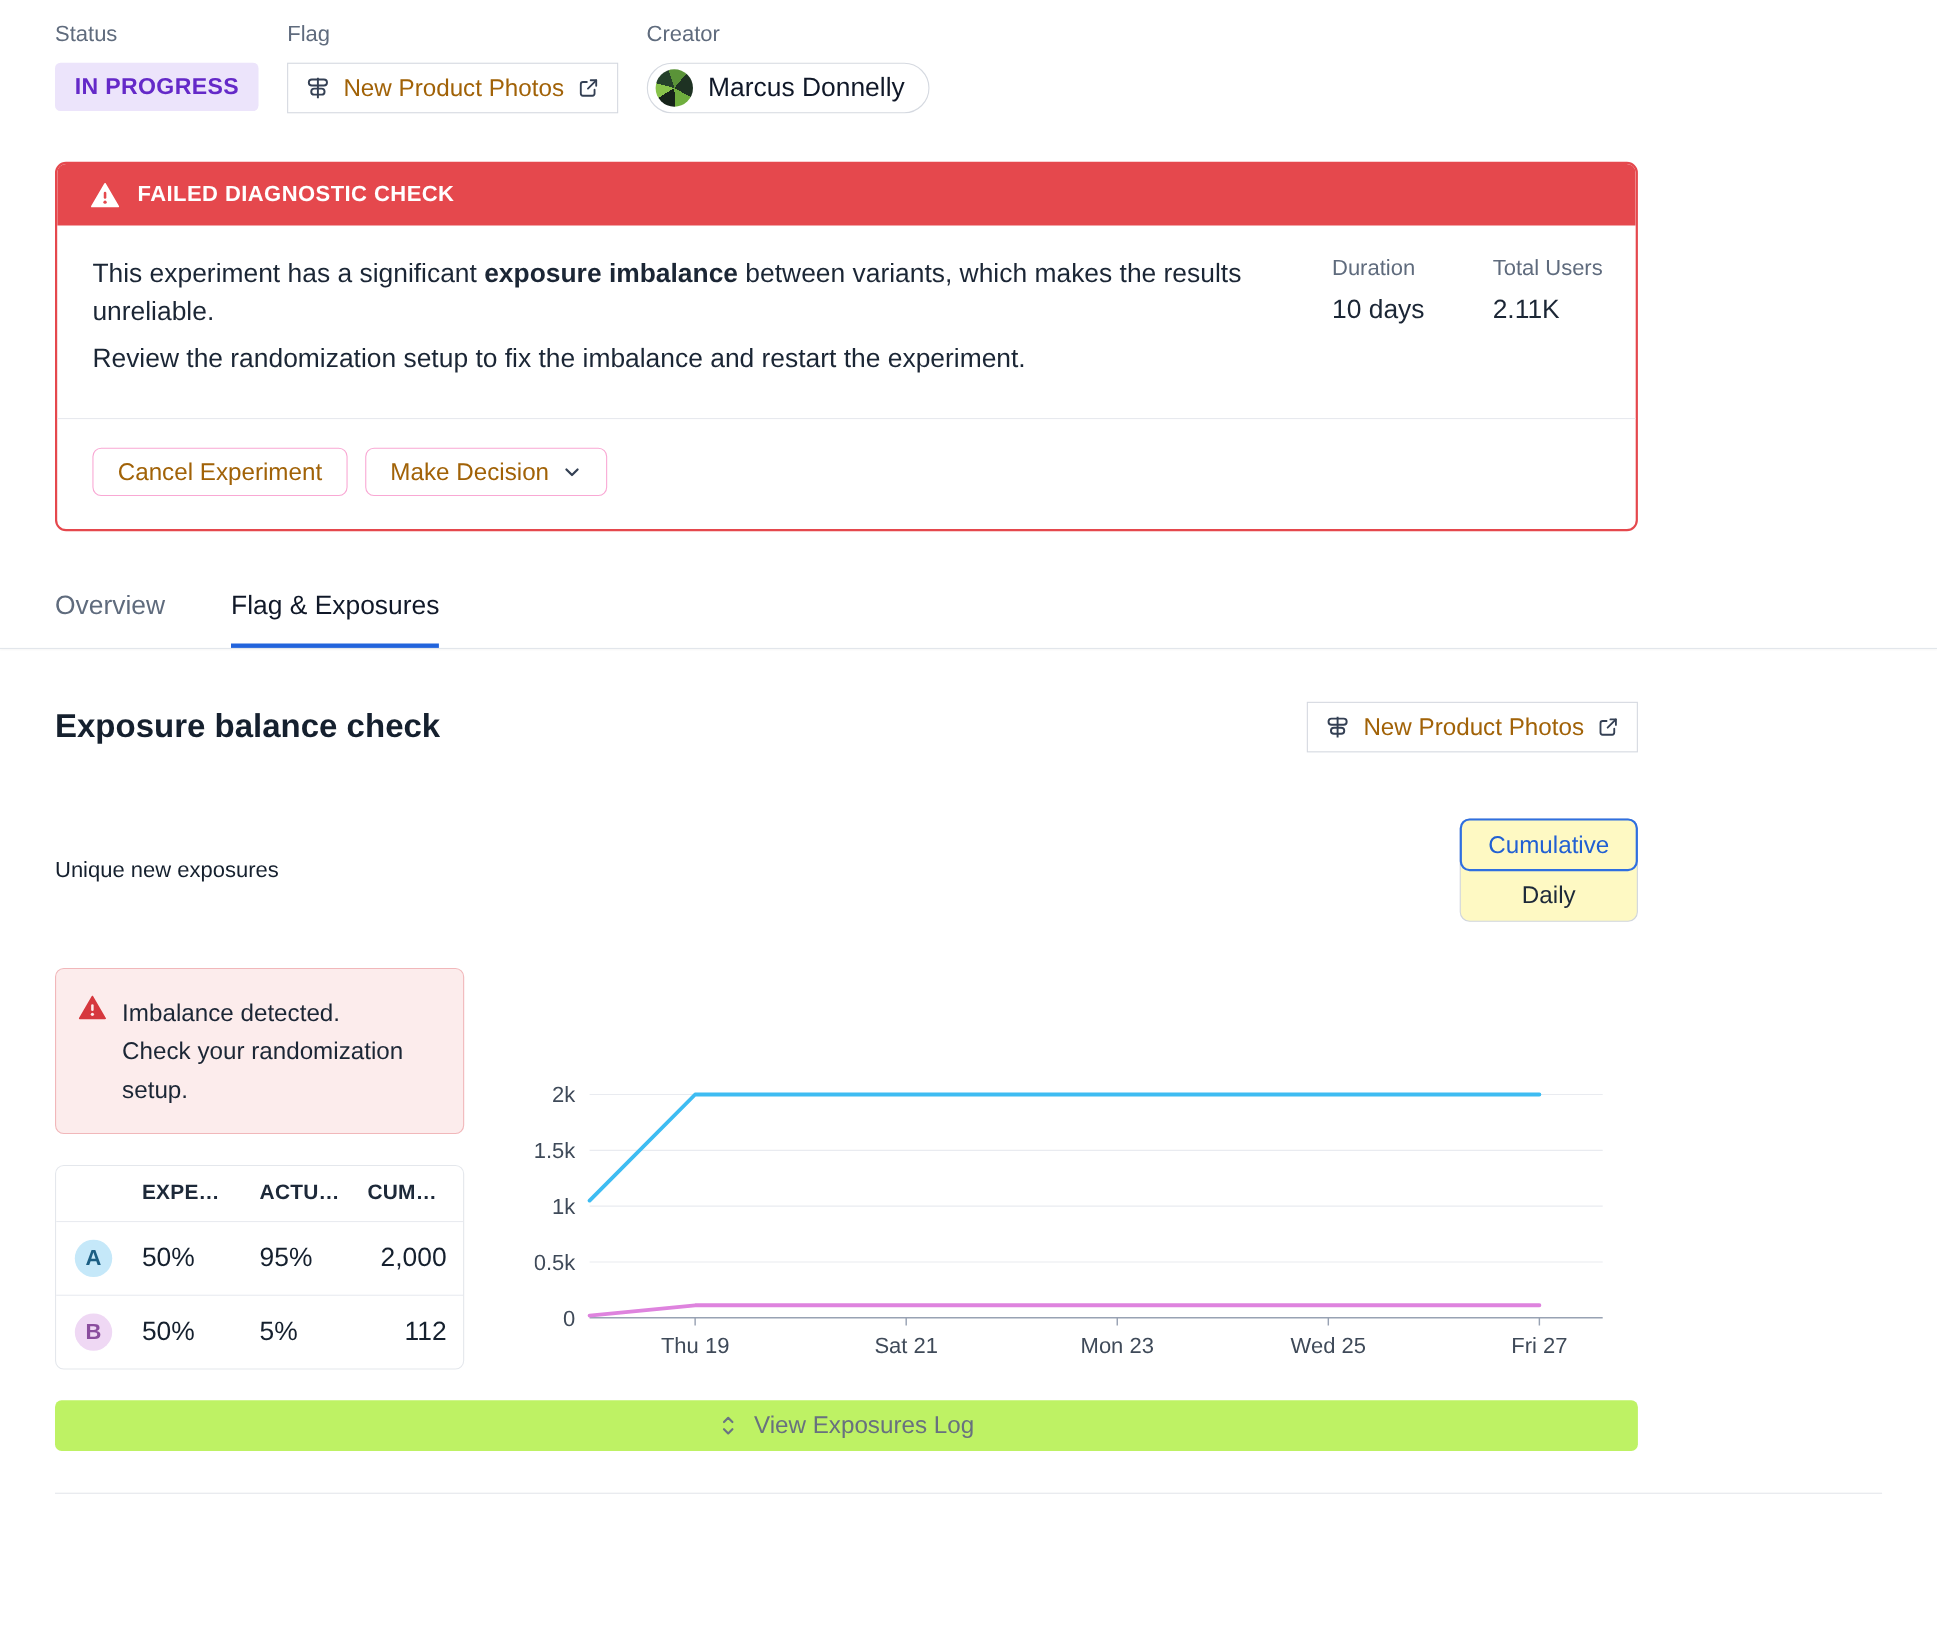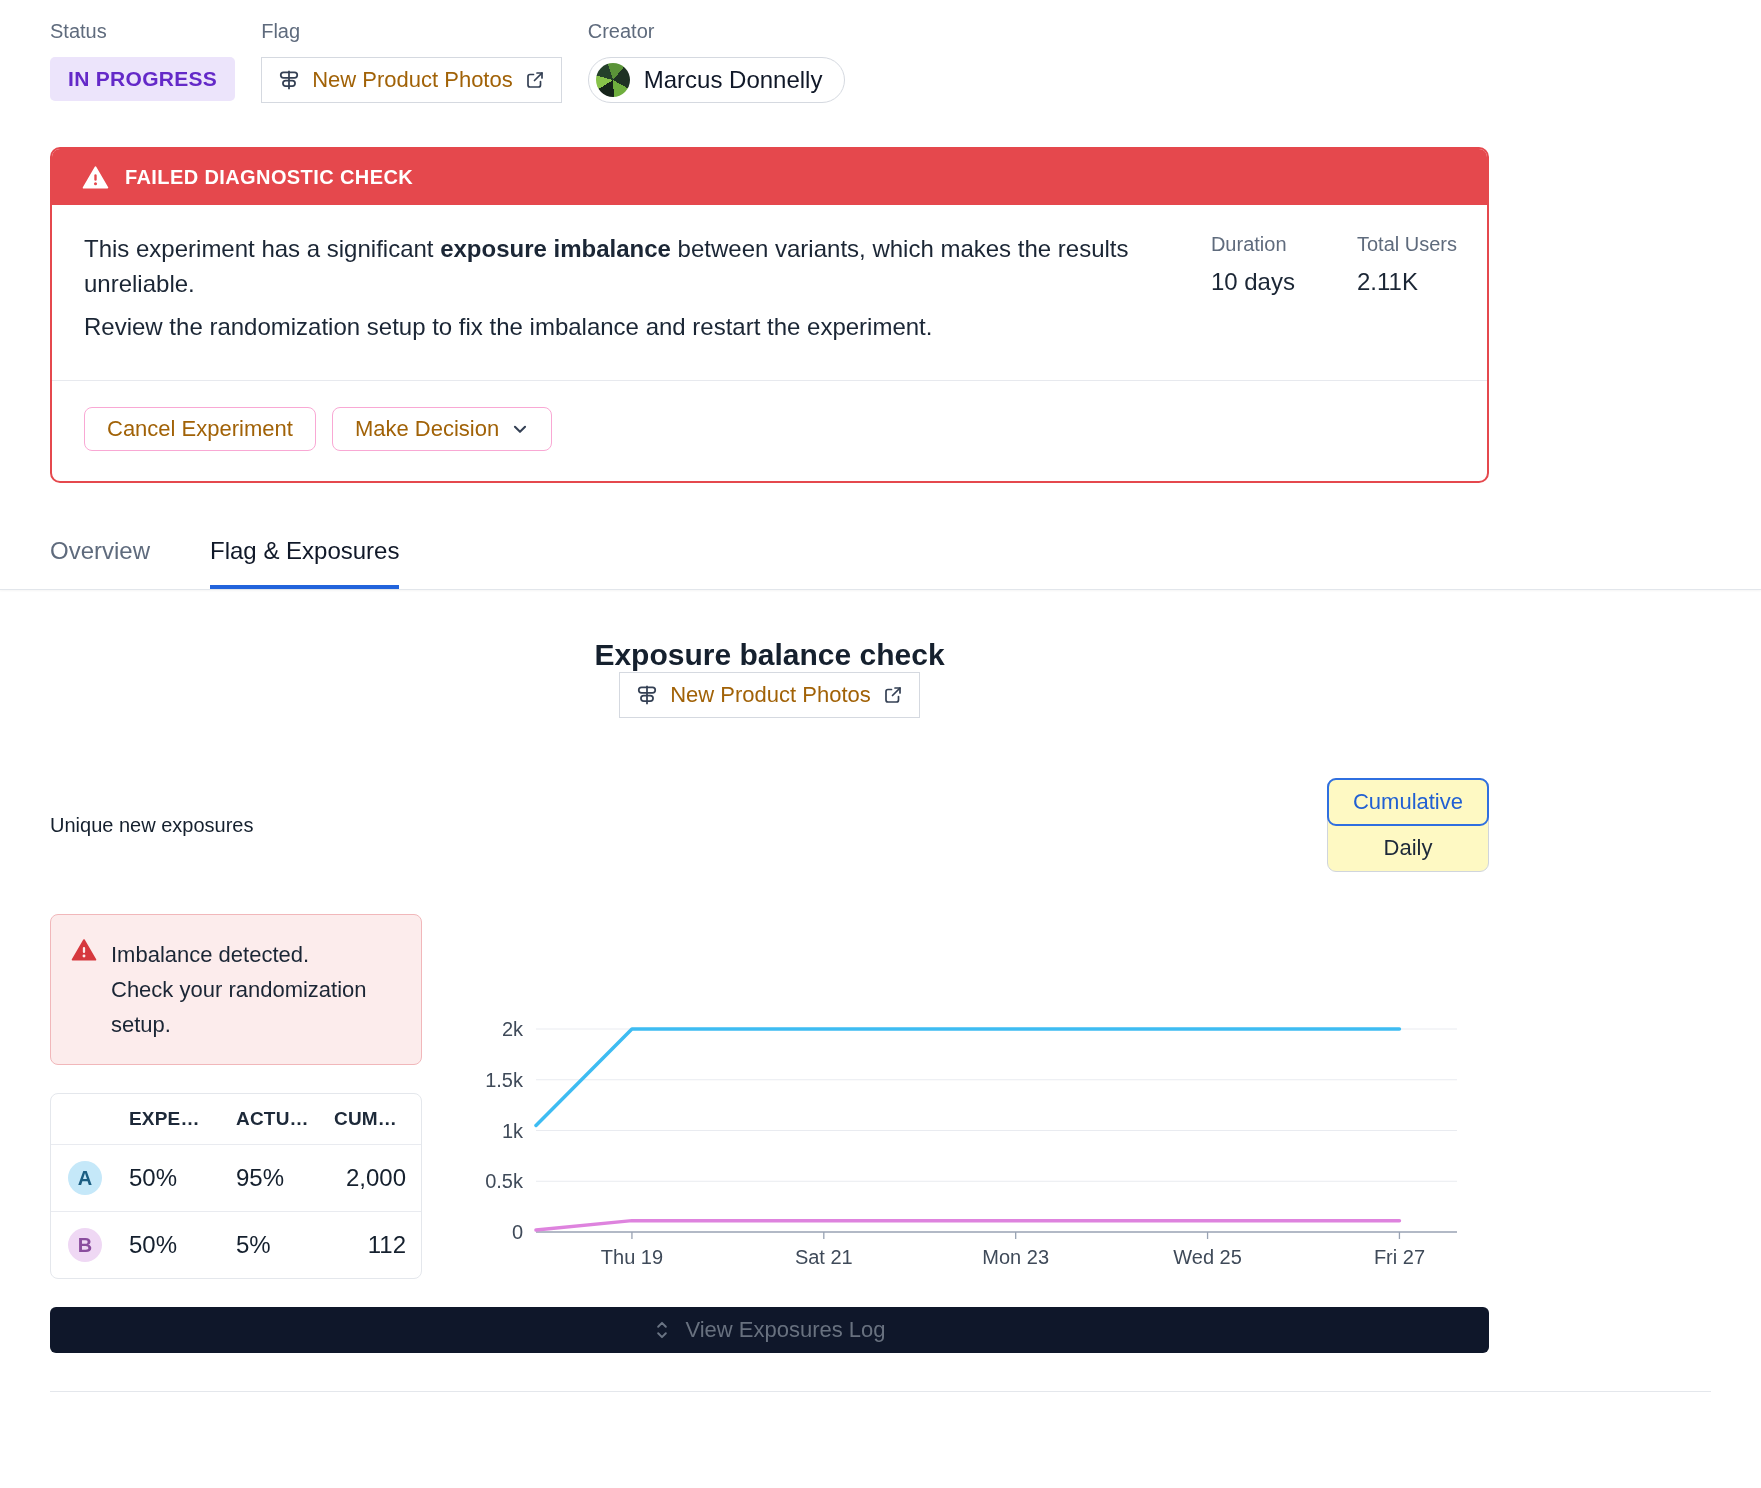--- a/index.html
+++ b/index.html
@@ -57,21 +57,21 @@
     font-size: 22px; color: #a16207;
   }
 
   
   .tabs { display: flex; gap: 60px; margin-top: 54px; }
   .tab { font-size: 24px; color: #5f6b7d; padding-bottom: 20px; border-bottom: 4px solid transparent; }
   .tab.active { color: #101828; border-bottom-color: #2264dc; }
   .tabs-divider { width: 1761px; height: 1px; background: #e2e6eb; box-shadow: 0 1px 2px rgba(16,24,40,.06); }
 
   
-  .content-header { display: flex; align-items: center; justify-content: space-between; margin-top: 48px; flex-direction: column; }
+  .content-header { display: flex; align-items: center; justify-content: space-between; margin-top: 48px; }
   .h1 { font-size: 30px; font-weight: 700; color: #15202e; margin: 0; }
   .section-header { display: flex; align-items: center; justify-content: space-between; margin-top: 60px; }
   .h2 { font-size: 20px; font-weight: 500; color: #15202e; margin: 0; }
 
   .toggle-group { display: inline-flex; border: 1px solid #d0d5dd; border-radius: 9px; background: #fef9c3; flex-direction: column; }
   .toggle-btn {
     height: 46px; padding: 0 24px; font-size: 22px; background: transparent;
     border: 2px solid transparent; border-radius: 9px; color: #1d2939;
   }
   .toggle-btn.active { border-color: #2f6fe0; color: #2160d3; margin: -1px; height: 48px; position: relative; z-index: 1; }
@@ -97,21 +97,21 @@
     display: inline-flex; align-items: center; justify-content: center;
     font-size: 20px; font-weight: 700;
   }
   .badge-a { background: #c5e8f9; color: #1b5e83; }
   .badge-b { background: #efd8f4; color: #8a4d9e; }
 
   .chart-wrap { flex: 1; margin-left: 64px; padding-top: 16px; }
   .chart-wrap svg { font-family: "Liberation Sans", sans-serif; display: block; }
 
   .view-log {
-    margin-top: 28px; width: 100%; height: 46px; background: #0f172a; border: none; border-radius: 6px;
+    margin-top: 28px; width: 100%; height: 46px; background: #bef264; border: none; border-radius: 6px;
     display: flex; align-items: center; justify-content: center; gap: 14px;
     font-size: 22px; color: #68717f;
   }
   .bottom-divider { margin-top: 38px; width: 1661px; height: 1px; background: #e4e7ec; }
 </style>
 </head>
 <body>
 
 <div class="container">
 

